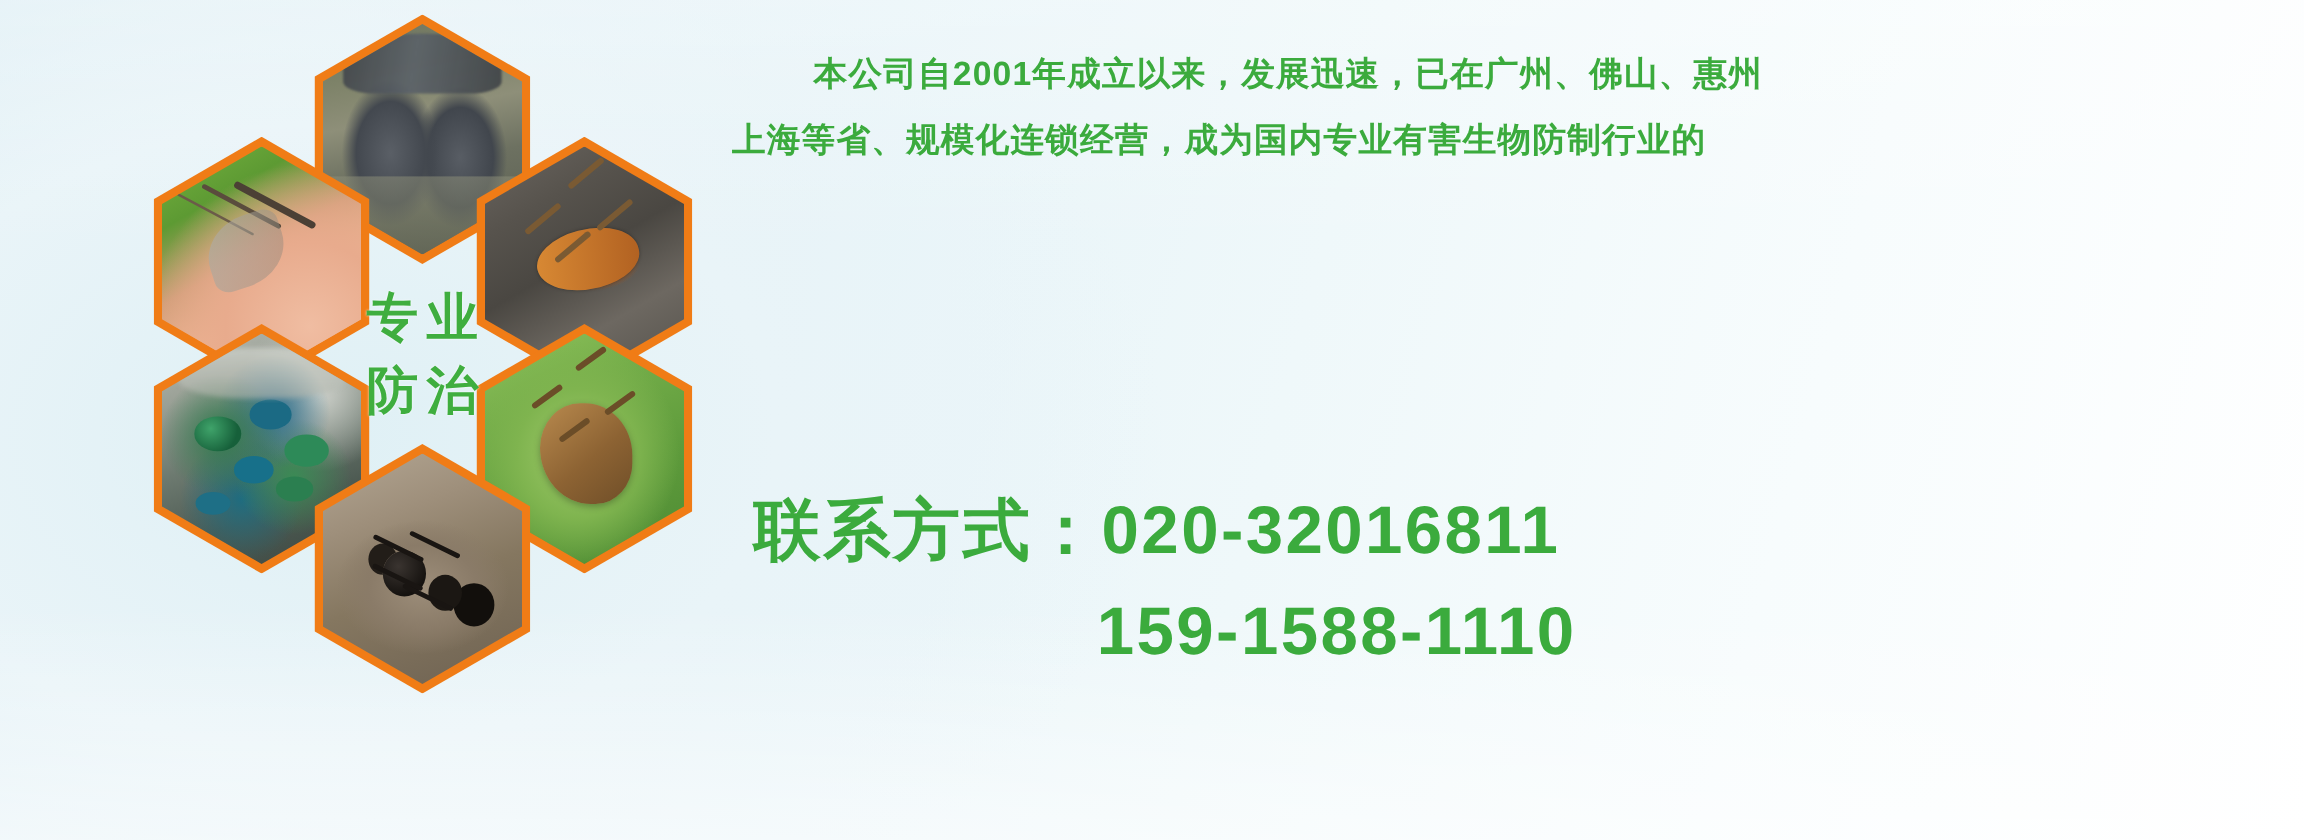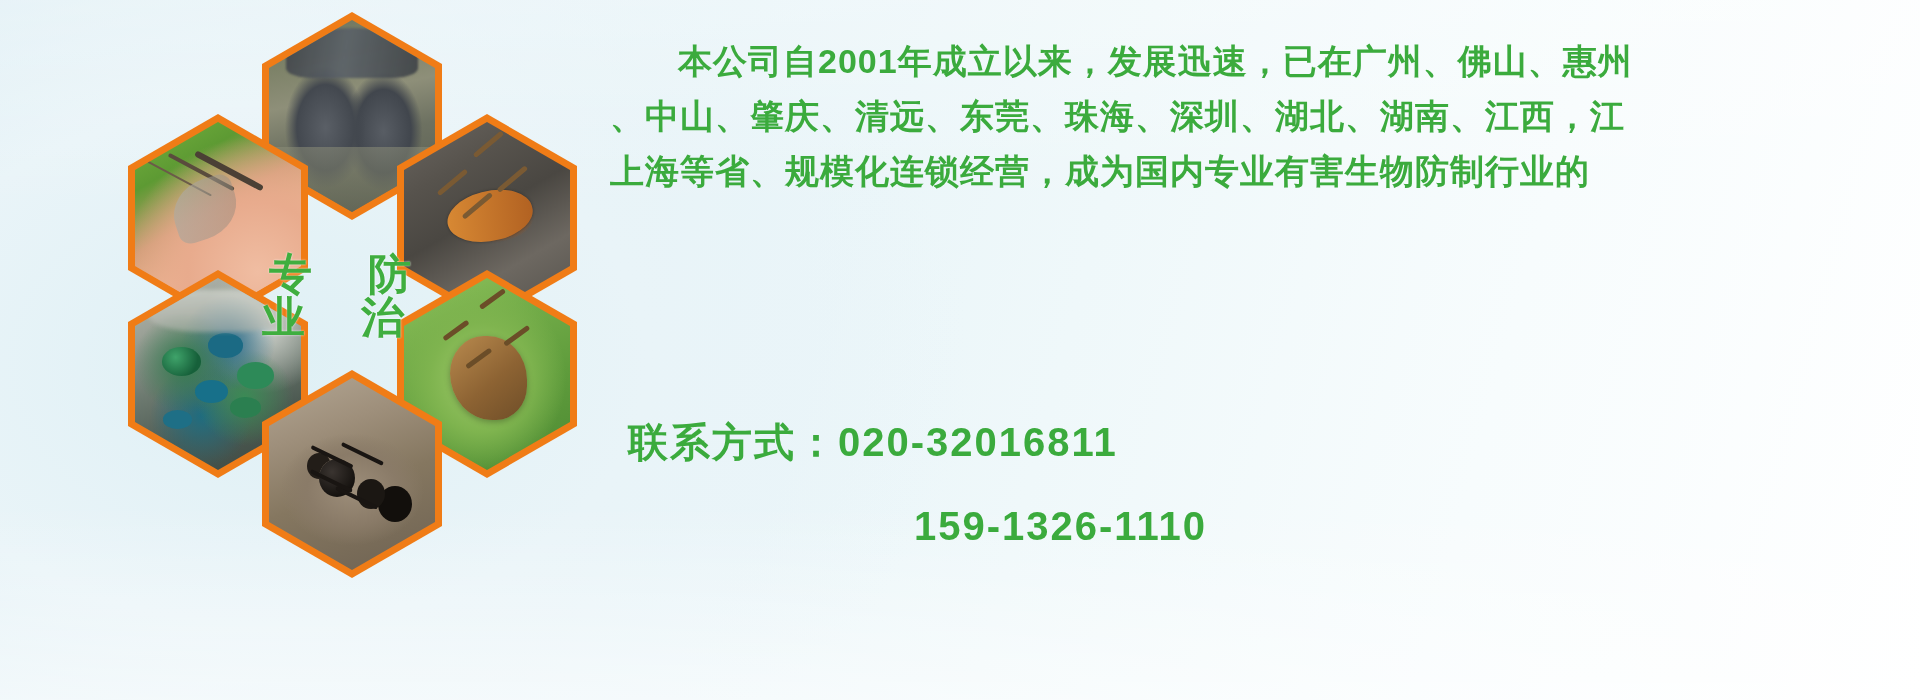--- a/index.html
+++ b/index.html
@@ -54,21 +54,21 @@
   .hx-mosq   { left:18px;   top:102px; }
   .hx-roach  { left:287px;  top:102px; }
   .hx-flies  { left:18px;   top:258px; }
   .hx-center { left:152px;  top:180px; background:transparent; }
   .hx-stink  { left:287px;  top:258px; }
   .hx-ant    { left:152px;  top:358px; }
 
   
   .hx-center .label{
     width:180px; height:208px;
-    display:flex; flex-direction:row;
+    display:flex; flex-direction:column;
     align-items:center; justify-content:center;
     gap:18px;
   }
   .hx-center .label span{
     color:#3fae3f;
     font-size:43px;
     font-weight:bold;
     letter-spacing:7px;
     text-indent:7px;
     line-height:1;
@@ -217,36 +217,36 @@
     z-index:4;
   }
 
   .intro{
     position:absolute;
     left:0; top:34px;
     width:1300px;
   }
   .intro p{
     color:#3bab3d;
-    font-size:34px;
+    font-size:28px;
     font-weight:bold;
     line-height:55px;
     letter-spacing:1px;
     white-space:nowrap;
   }
   .intro p.first{ text-indent:68px; }
 
   .contact{
     position:absolute;
     left:18px; top:400px;
     width:1280px;
   }
   .contact .line{
     color:#3bab3d;
-    font-size:40px;
+    font-size:56px;
     font-weight:bold;
     line-height:84px;
     letter-spacing:2px;
     white-space:nowrap;
   }
   .contact .line.phone2{ padding-left:286px; }
 </style>
 </head>
 <body>
 
@@ -296,24 +296,23 @@
         <span>防治</span>
       </div>
     </div>
 
   </div>
 
   <div class="content">
 
     <div class="intro">
       <p class="first">本公司自2001年成立以来，发展迅速，已在广州、佛山、惠州</p>
-      <p>、中山、肇庆、清远、东莞、珠海、深圳、湖北、湖南、江西，江</p>
       <p>上海等省、规模化连锁经营，成为国内专业有害生物防制行业的</p>
     </div>
 
     <div class="contact">
       <div class="line phone1">联系方式：020-32016811</div>
-      <div class="line phone2">159-1326-1110</div>
+      <div class="line phone2">159-1588-1110</div>
     </div>
 
   </div>
 
 </div>
 
 </body></html>

